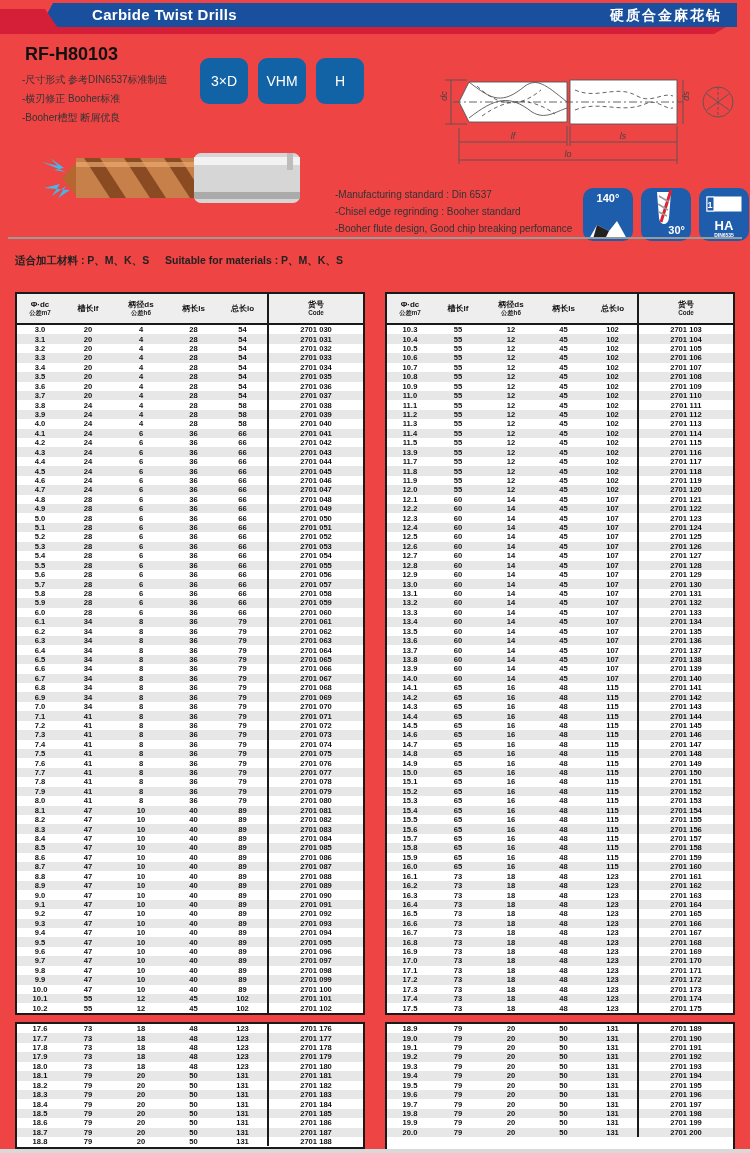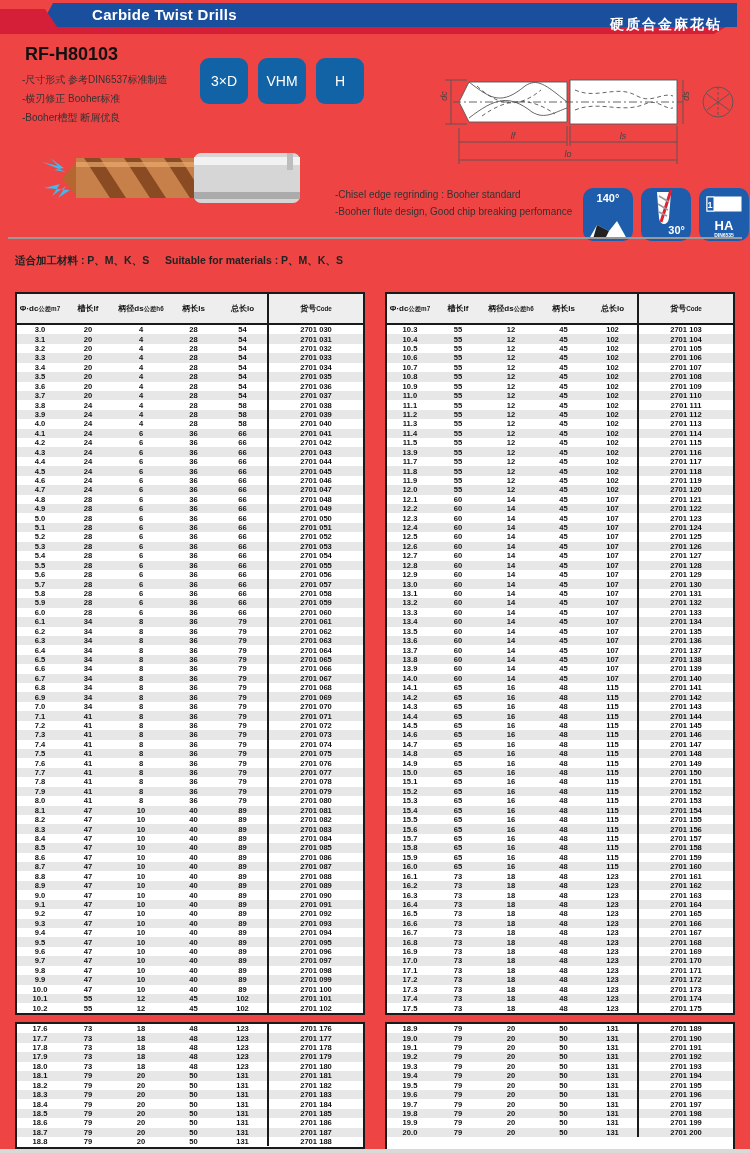--- a/index.html
+++ b/index.html
@@ -20,21 +20,21 @@
   }
   .banner-red-strip {
     position:absolute; left:0; top:27px; width:726px; height:7px;
     background:#d51f38; clip-path:polygon(0 0,100% 0,calc(100% - 12px) 100%,0 100%);
   }
   .banner-title-en {
     position:absolute; left:92px; top:6px; color:#fff; font-weight:bold;
     font-size:15px; letter-spacing:.3px;
   }
   .banner-title-zh {
-    position:absolute; right:28px; top:16px; color:#fff; font-weight:bold;
+    position:absolute; right:28px; top:7px; color:#fff; font-weight:bold;
     font-size:14px; letter-spacing:2px;
   }
   
   .model { position:absolute; left:25px; top:44px; font-size:18px; font-weight:bold; color:#111; }
   .bullets { position:absolute; left:22px; top:70px; }
   .bullet { font-size:10px; color:#333; line-height:19px; white-space:nowrap; }
   .badges { position:absolute; left:200px; top:58px; display:flex; gap:10px; }
   .badge {
     width:48px; height:46px; border-radius:9px; background:#1263a5;
     color:#fff; font-weight:normal; font-size:14px;
@@ -61,21 +61,21 @@
   .divider { position:absolute; left:8px; top:237px; width:734px; height:2px; background:#9a9a9a; }
   .materials-zh { position:absolute; left:15px; top:254px; font-size:10.5px; font-weight:bold; color:#222;text-align:center; }
   .materials-en { position:absolute; left:165px; top:254px; font-size:10.5px; font-weight:bold; color:#222; }
   
   .tbl { position:absolute; width:350px; border:2px solid #1a1a1a; background:#fff; box-sizing:border-box; }
   .tbl1 { left:15px;  top:292px; }
   .tbl2 { left:385px; top:292px; }
   .tbl3 { left:15px;  top:1022px; height:127px; }
   .tbl4 { left:385px; top:1022px; height:150px; }
   .t-head { display:flex; background:#eeeeee; border-bottom:2px solid #1a1a1a; height:29px; }
-  .h-cell { display:flex; align-items:center; justify-content:center; }
+  .h-cell { display:flex; flex-direction:column; align-items:center; justify-content:center; }
   .h-main { font-size:8px; font-weight:bold; line-height:9px; }
   .h-sub  { font-size:6.3px; font-weight:bold; line-height:8px; color:#222; }
   .t-row { display:flex; height:9.43px; }
   .t-body .t-row:nth-child(even) { background:#e7e7e7; }
   .t-cell {
     display:flex; align-items:center; justify-content:center;
     font-size:7.6px; font-weight:bold; color:#111; box-sizing:border-box;
   }
   .c1 { width:46px; } .c2 { width:50px; } .c3 { width:56px; }
   .c4 { width:49px; } .c5 { width:49px; }
@@ -172,20 +172,21 @@
       <rect x="36" y="22" width="118" height="5" fill="#e8a86e" opacity="0.7"></rect>
 
       <rect x="154" y="13" width="106" height="50" rx="7" fill="#d6d6d6"></rect>
       <rect x="154" y="17" width="106" height="8" fill="#f2f2f2"></rect>
       <rect x="154" y="52" width="106" height="7" fill="#ababab"></rect>
       <path d="M247,13 L247,30 L253,30 L253,13" fill="#bdbdbd"></path>
     </svg>
   </div>
 
   <div class="features">
+      <div class="feature-line">-Manufacturing standard : Din 6537</div>
       <div class="feature-line">-Chisel edge regrinding : Booher standard</div>
       <div class="feature-line">-Booher flute design, Good chip breaking perfomance</div>
     </div>
 
   <div class="icons">
     <div class="icon-box">
       <div class="lbl-top">140°</div>
       <svg width="50" height="30" viewBox="0 0 50 30" style="position:absolute;bottom:0;left:0">
         <path d="M6,28 L14,14 L26,20 L34,10 L44,28 Z" fill="#fff"></path>
         <path d="M14,14 L26,20 L22,28 L10,28 Z" fill="#222"></path>

